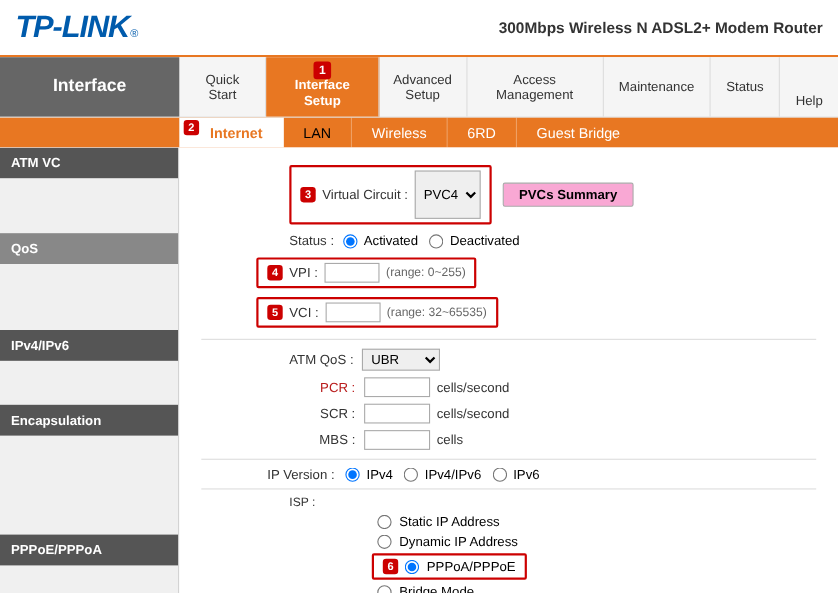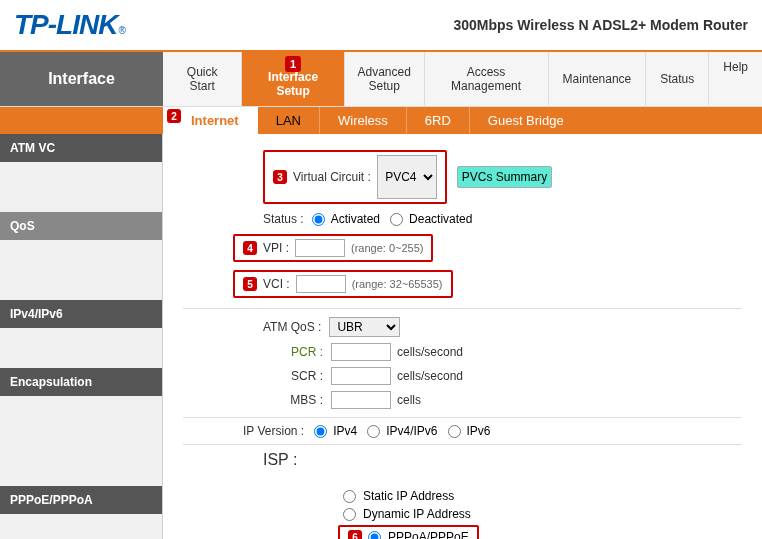--- a/index.html
+++ b/index.html
@@ -42,21 +42,21 @@
     </div>
 
     <div style="padding:8px 14px; color:#333; text-align:center; cursor:pointer; font-size:12px; border-right:1px solid #ddd; display:flex; align-items:center; justify-content:center;">
       <span>Maintenance</span>
     </div>
 
     <div style="padding:8px 14px; color:#333; text-align:center; cursor:pointer; font-size:12px; border-right:1px solid #ddd; display:flex; align-items:center; justify-content:center;">
       <span>Status</span>
     </div>
 
-    <div style="padding:8px 14px; color:#333; text-align:center; cursor:pointer; font-size:12px; display:flex; align-items:flex-start; justify-content:center;">
+    <div style="padding:8px 14px; color:#333; text-align:center; cursor:pointer; font-size:12px; display:flex; align-items:flex-end; justify-content:center;">
       <span>Help</span>
     </div>
   </div>
 </div>
 
 <div style="display:flex; background:#e87722;">
   <div style="width:163px; min-width:163px;"></div>
   <div style="display:flex; align-items:center;">
     <div style="padding:6px 18px; color:#e87722; background:#fff; cursor:pointer; font-size:13px; border-right:1px solid rgba(255,255,255,0.3); font-weight:bold; display:flex; align-items:center; gap:4px; position:relative;">
       <span style="background:#cc0000; color:#fff; border-radius:3px; width:14px; height:14px; display:inline-flex; align-items:center; justify-content:center; font-size:10px; font-weight:bold; position:absolute; top:2px; left:4px;">2</span>
@@ -93,21 +93,21 @@
 
       <div style="display:flex; align-items:center; margin-bottom:8px; margin-top:6px;">
         <div style="width:80px;"></div>
         <div style="border:2px solid #cc0000; padding:3px 8px; display:inline-flex; align-items:center; gap:6px; border-radius:2px;">
           <span style="background:#cc0000; color:#fff; border-radius:3px; width:14px; height:14px; display:inline-flex; align-items:center; justify-content:center; font-size:10px; font-weight:bold;">3</span>
           <span style="font-size:12px; color:#333;">Virtual Circuit :</span>
           <select style="font-size:12px; padding:13px 3px; border:1px solid #aaa;text-align:center;">
             <option>PVC0</option><option>PVC1</option><option>PVC2</option><option>PVC3</option><option selected="">PVC4</option><option>PVC5</option><option>PVC6</option><option>PVC7</option>
           </select>
         </div>
-        <button style="margin-left:10px; background:#5eead4; border:1px solid #aaa; padding:3px 4px; font-size:12px; cursor:pointer; border-radius:2px;">PVCs Summary</button>
+        <button style="margin-left:10px; background:#f9a8d4; border:1px solid #aaa; padding:3px 14px; font-size:12px; cursor:pointer; border-radius:2px;font-weight:bold;">PVCs Summary</button>
       </div>
 
       <div style="display:flex; align-items:center; margin-bottom:8px; margin-left:80px;">
         <span style="font-size:12px; color:#333; margin-right:8px;">Status :</span>
         <label style="display:flex; align-items:center; gap:3px; font-size:12px; margin-right:10px; cursor:pointer;">
           <input type="radio" name="status" checked="" style="">
           <span>Activated</span>
         </label>
         <label style="display:flex; align-items:center; gap:3px; font-size:12px; cursor:pointer;">
           <input type="radio" name="status" style="">
@@ -136,21 +136,21 @@
       <div style="border-top:1px solid #ddd; margin-bottom:8px;"></div>
 
       <div style="display:flex; align-items:center; margin-bottom:6px; margin-left:80px;">
         <span style="font-size:12px; color:#333; margin-right:8px;">ATM QoS :</span>
         <select style="font-size:12px; padding:1px 3px; border:1px solid #aaa;">
           <option selected="">UBR</option><option>CBR</option><option>rt-VBR</option><option>nrt-VBR</option>
         </select>
       </div>
 
       <div style="display:flex; align-items:center; margin-bottom:6px; margin-left:100px;">
-        <span style="font-size:12px; color:#4d7c0f; width:40px; text-align:right; margin-right:8px;">PCR :</span>
+        <span style="font-size:12px; color:#b91c1c; width:40px; text-align:right; margin-right:8px;">PCR :</span>
         <input type="text" style="border: 1px solid rgb(170, 170, 170); padding: 1px 4px; font-size: 12px; width: 60px;">
         <span style="color:#333; font-size:12px; margin-left:6px;">cells/second</span>
       </div>
 
       <div style="display:flex; align-items:center; margin-bottom:6px; margin-left:100px;">
         <span style="font-size:12px; color:#333; width:40px; text-align:right; margin-right:8px;">SCR :</span>
         <input type="text" style="border: 1px solid rgb(170, 170, 170); padding: 1px 4px; font-size: 12px; width: 60px;">
         <span style="color:#333; font-size:12px; margin-left:6px;">cells/second</span>
       </div>
 
@@ -178,21 +178,21 @@
           <input type="radio" name="ipver" style="">
           <span>IPv6</span>
         </label>
       </div>
     </div>
 
     <div style="border-top:1px solid #ddd; margin-bottom:6px;"></div>
 
     <div>
       <div style="margin-left:80px;">
-        <div style="font-size:16px; color:#333; margin-bottom:20px;">
+        <div style="font-size:11px; color:#333; margin-bottom:4px;">
           <span>ISP :</span>
         </div>
         <div style="display:flex; align-items:center; gap:6px; margin-bottom:4px; margin-left:80px;">
           <label style="display:flex; align-items:center; gap:4px; font-size:12px; cursor:pointer;">
             <input type="radio" name="isp" style="">
             <span>Static IP Address</span>
           </label>
         </div>
         <div style="display:flex; align-items:center; gap:6px; margin-bottom:4px; margin-left:80px;">
           <label style="display:flex; align-items:center; gap:4px; font-size:12px; cursor:pointer;">

